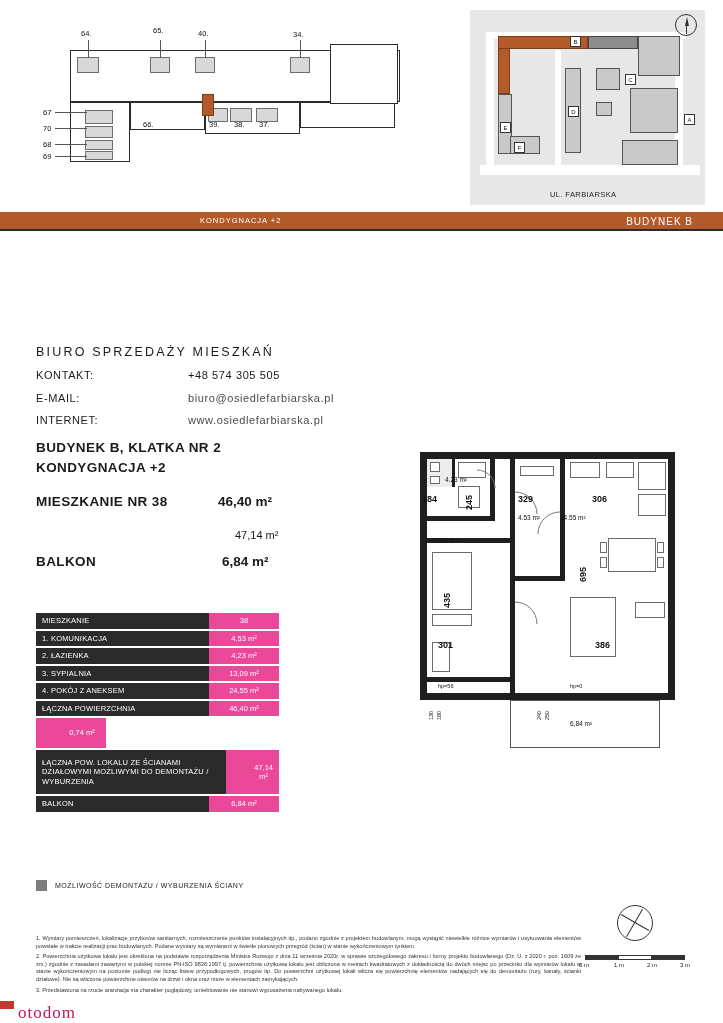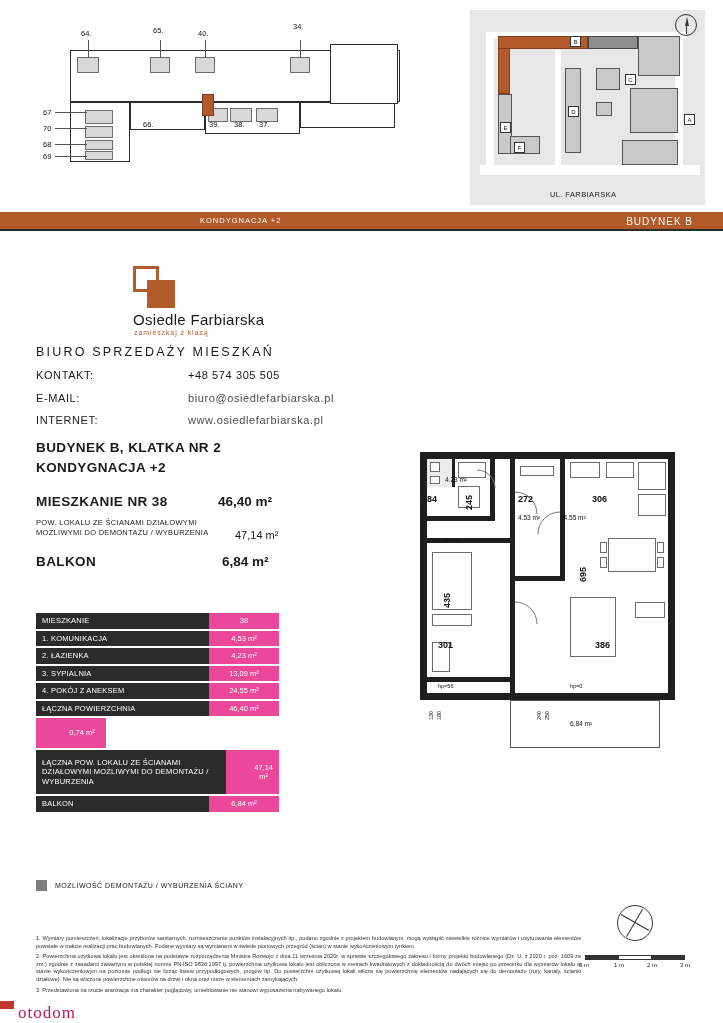--- a/index.html
+++ b/index.html
@@ -153,21 +153,21 @@
       <div class="kp-vline" style="left:175px; top:26px; height:18px;"></div>
       <div class="kp-vline" style="left:270px; top:26px; height:18px;"></div>
       <div class="kp-line" style="left:25px; top:98px; width:32px;"></div>
       <div class="kp-line" style="left:25px; top:114px; width:32px;"></div>
       <div class="kp-line" style="left:25px; top:130px; width:32px;"></div>
       <div class="kp-line" style="left:25px; top:142px; width:32px;"></div>
 
       <div class="kp-lbl" style="left:51px; top:15px;">64.</div>
       <div class="kp-lbl" style="left:123px; top:12px;">65.</div>
       <div class="kp-lbl" style="left:168px; top:15px;">40.</div>
-      <div class="kp-lbl" style="left:263px; top:8px;">34.</div>
+      <div class="kp-lbl" style="left:263px; top:16px;">34.</div>
 
       <div class="kp-lbl" style="left:13px; top:94px;">67</div>
       <div class="kp-lbl" style="left:13px; top:110px;">70</div>
       <div class="kp-lbl" style="left:13px; top:126px;">68</div>
       <div class="kp-lbl" style="left:13px; top:138px;">69</div>
 
       <div class="kp-lbl" style="left:113px; top:106px;">66.</div>
       <div class="kp-lbl" style="left:179px; top:106px;">39.</div>
       <div class="kp-lbl" style="left:204px; top:106px;">38.</div>
       <div class="kp-lbl" style="left:229px; top:106px;">37.</div>
@@ -205,49 +205,40 @@
       <div class="compass" style="left:205px; top:4px;"></div>
     </div>
   </div>
 
   <div class="bar">
     <div class="bar-left">KONDYGNACJA +2</div>
     <div class="bar-right">BUDYNEK B</div>
   </div>
   <div class="barline"></div>
 
-  <div class="logo-wrap">
-    <div class="logo-mark">
-      <div class="sq1"></div>
-      <div class="sq2"></div>
-    </div>
-    <div class="logo-text">Osiedle Farbiarska</div>
-    <div class="logo-sub">zamieszkaj z klasą</div>
-  </div>
 
   <div class="sales-title">BIURO SPRZEDAŻY MIESZKAŃ</div>
 
   <div class="contact-row" style="top:369px; left:0; width:100%;">
     <span class="c-lab">KONTAKT:</span>
     <span class="c-val">+48 574 305 505</span>
   </div>
   <div class="contact-row" style="top:392px; left:0; width:100%;">
     <span class="c-lab">E-MAIL:</span>
     <span class="c-val link">biuro@osiedlefarbiarska.pl</span>
   </div>
   <div class="contact-row" style="top:414px; left:0; width:100%;">
     <span class="c-lab">INTERNET:</span>
     <span class="c-val link">www.osiedlefarbiarska.pl</span>
   </div>
 
   <div class="h-bld">BUDYNEK B, KLATKA NR 2</div>
   <div class="h-kond">KONDYGNACJA +2</div>
   <div class="h-mie">MIESZKANIE NR 38</div>
   <div class="h-mie-val">46,40 m²</div>
-  <div class="h-sub1" style="width:195px;">POW. LOKALU ZE ŚCIANAMI DZIAŁOWYMI MOŻLIWYMI DO DEMONTAŻU / WYBURZENIA</div>
   <div class="h-sub1-val">47,14 m²</div>
   <div class="h-balkon">BALKON</div>
   <div class="h-balkon-val">6,84  m²</div>
 
   <div class="tbl">
     <div class="trow">
       <div class="tname">MIESZKANIE</div>
       <div class="tval">38</div>
     </div>
     <div class="trow">
@@ -362,21 +353,21 @@
       <path d="M 105 150 A 22 22 0 0 1 127 172" fill="none" stroke="#777" stroke-width="1"></path>
       <path d="M 85 36 A 18 18 0 0 0 67 18" fill="none" stroke="#777" stroke-width="1"></path>
     </svg>
 
     <div class="balcony" style="left:100px; top:248px; width:150px; height:48px;"></div>
     <div class="fp-area" style="left:160px; top:268px;">6,84 m²</div>
 
     <div class="fp-num" style="left:12px; top:42px;">184</div>
     <div class="fp-dim" style="left:35px; top:24px;">4.23 m²</div>
     <div class="fp-numv" style="left:54px; top:58px;">245</div>
-    <div class="fp-num" style="left:108px; top:42px;">272</div>
+    <div class="fp-num" style="left:108px; top:42px;">329</div>
     <div class="fp-dim" style="left:108px; top:62px;">4.53 m²</div>
     <div class="fp-num" style="left:182px; top:42px;">306</div>
     <div class="fp-dim" style="left:150px; top:62px;">24.55 m²</div>
     <div class="fp-numv" style="left:168px; top:130px;">695</div>
     <div class="fp-dim" style="left:22px; top:85px;">13.09 m²</div>
     <div class="fp-numv" style="left:32px; top:156px;">435</div>
     <div class="fp-num" style="left:28px; top:188px;">301</div>
     <div class="fp-num" style="left:185px; top:188px;">386</div>
     <div class="fp-dim" style="left:28px; top:231px; font-size:5.5px;">hp=56</div>
     <div class="fp-dim" style="left:160px; top:231px; font-size:5.5px;">hp=0</div>

